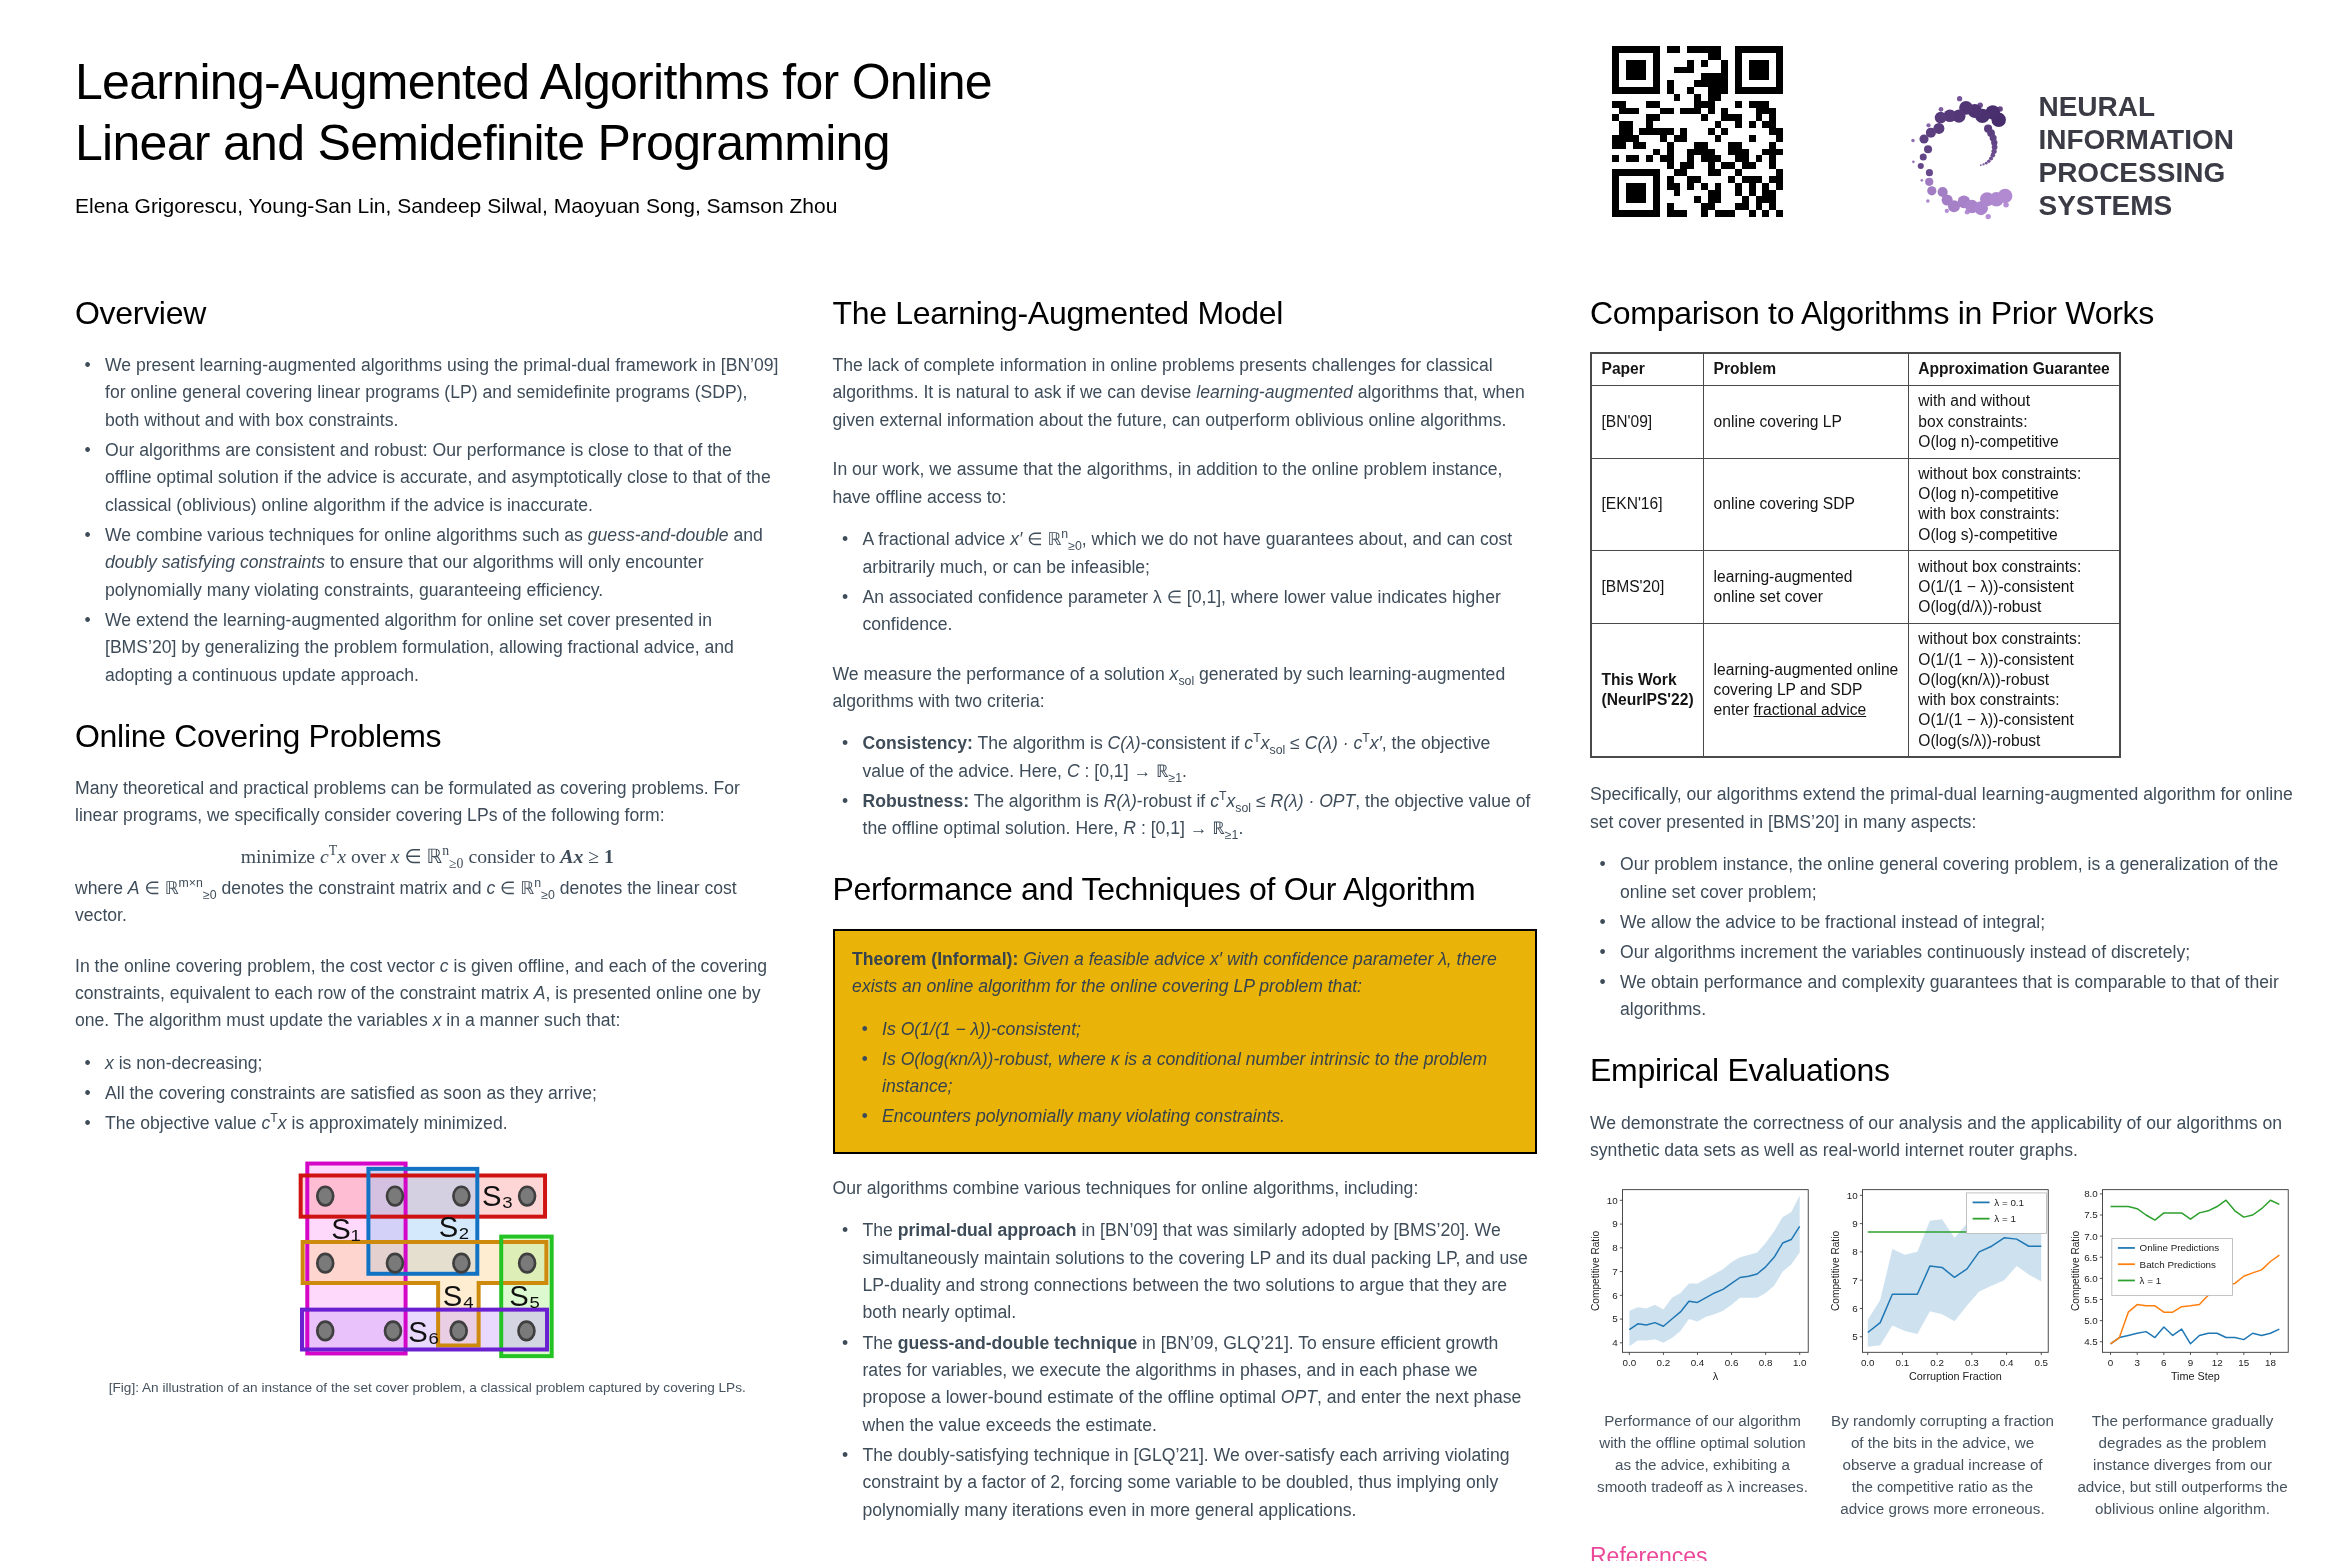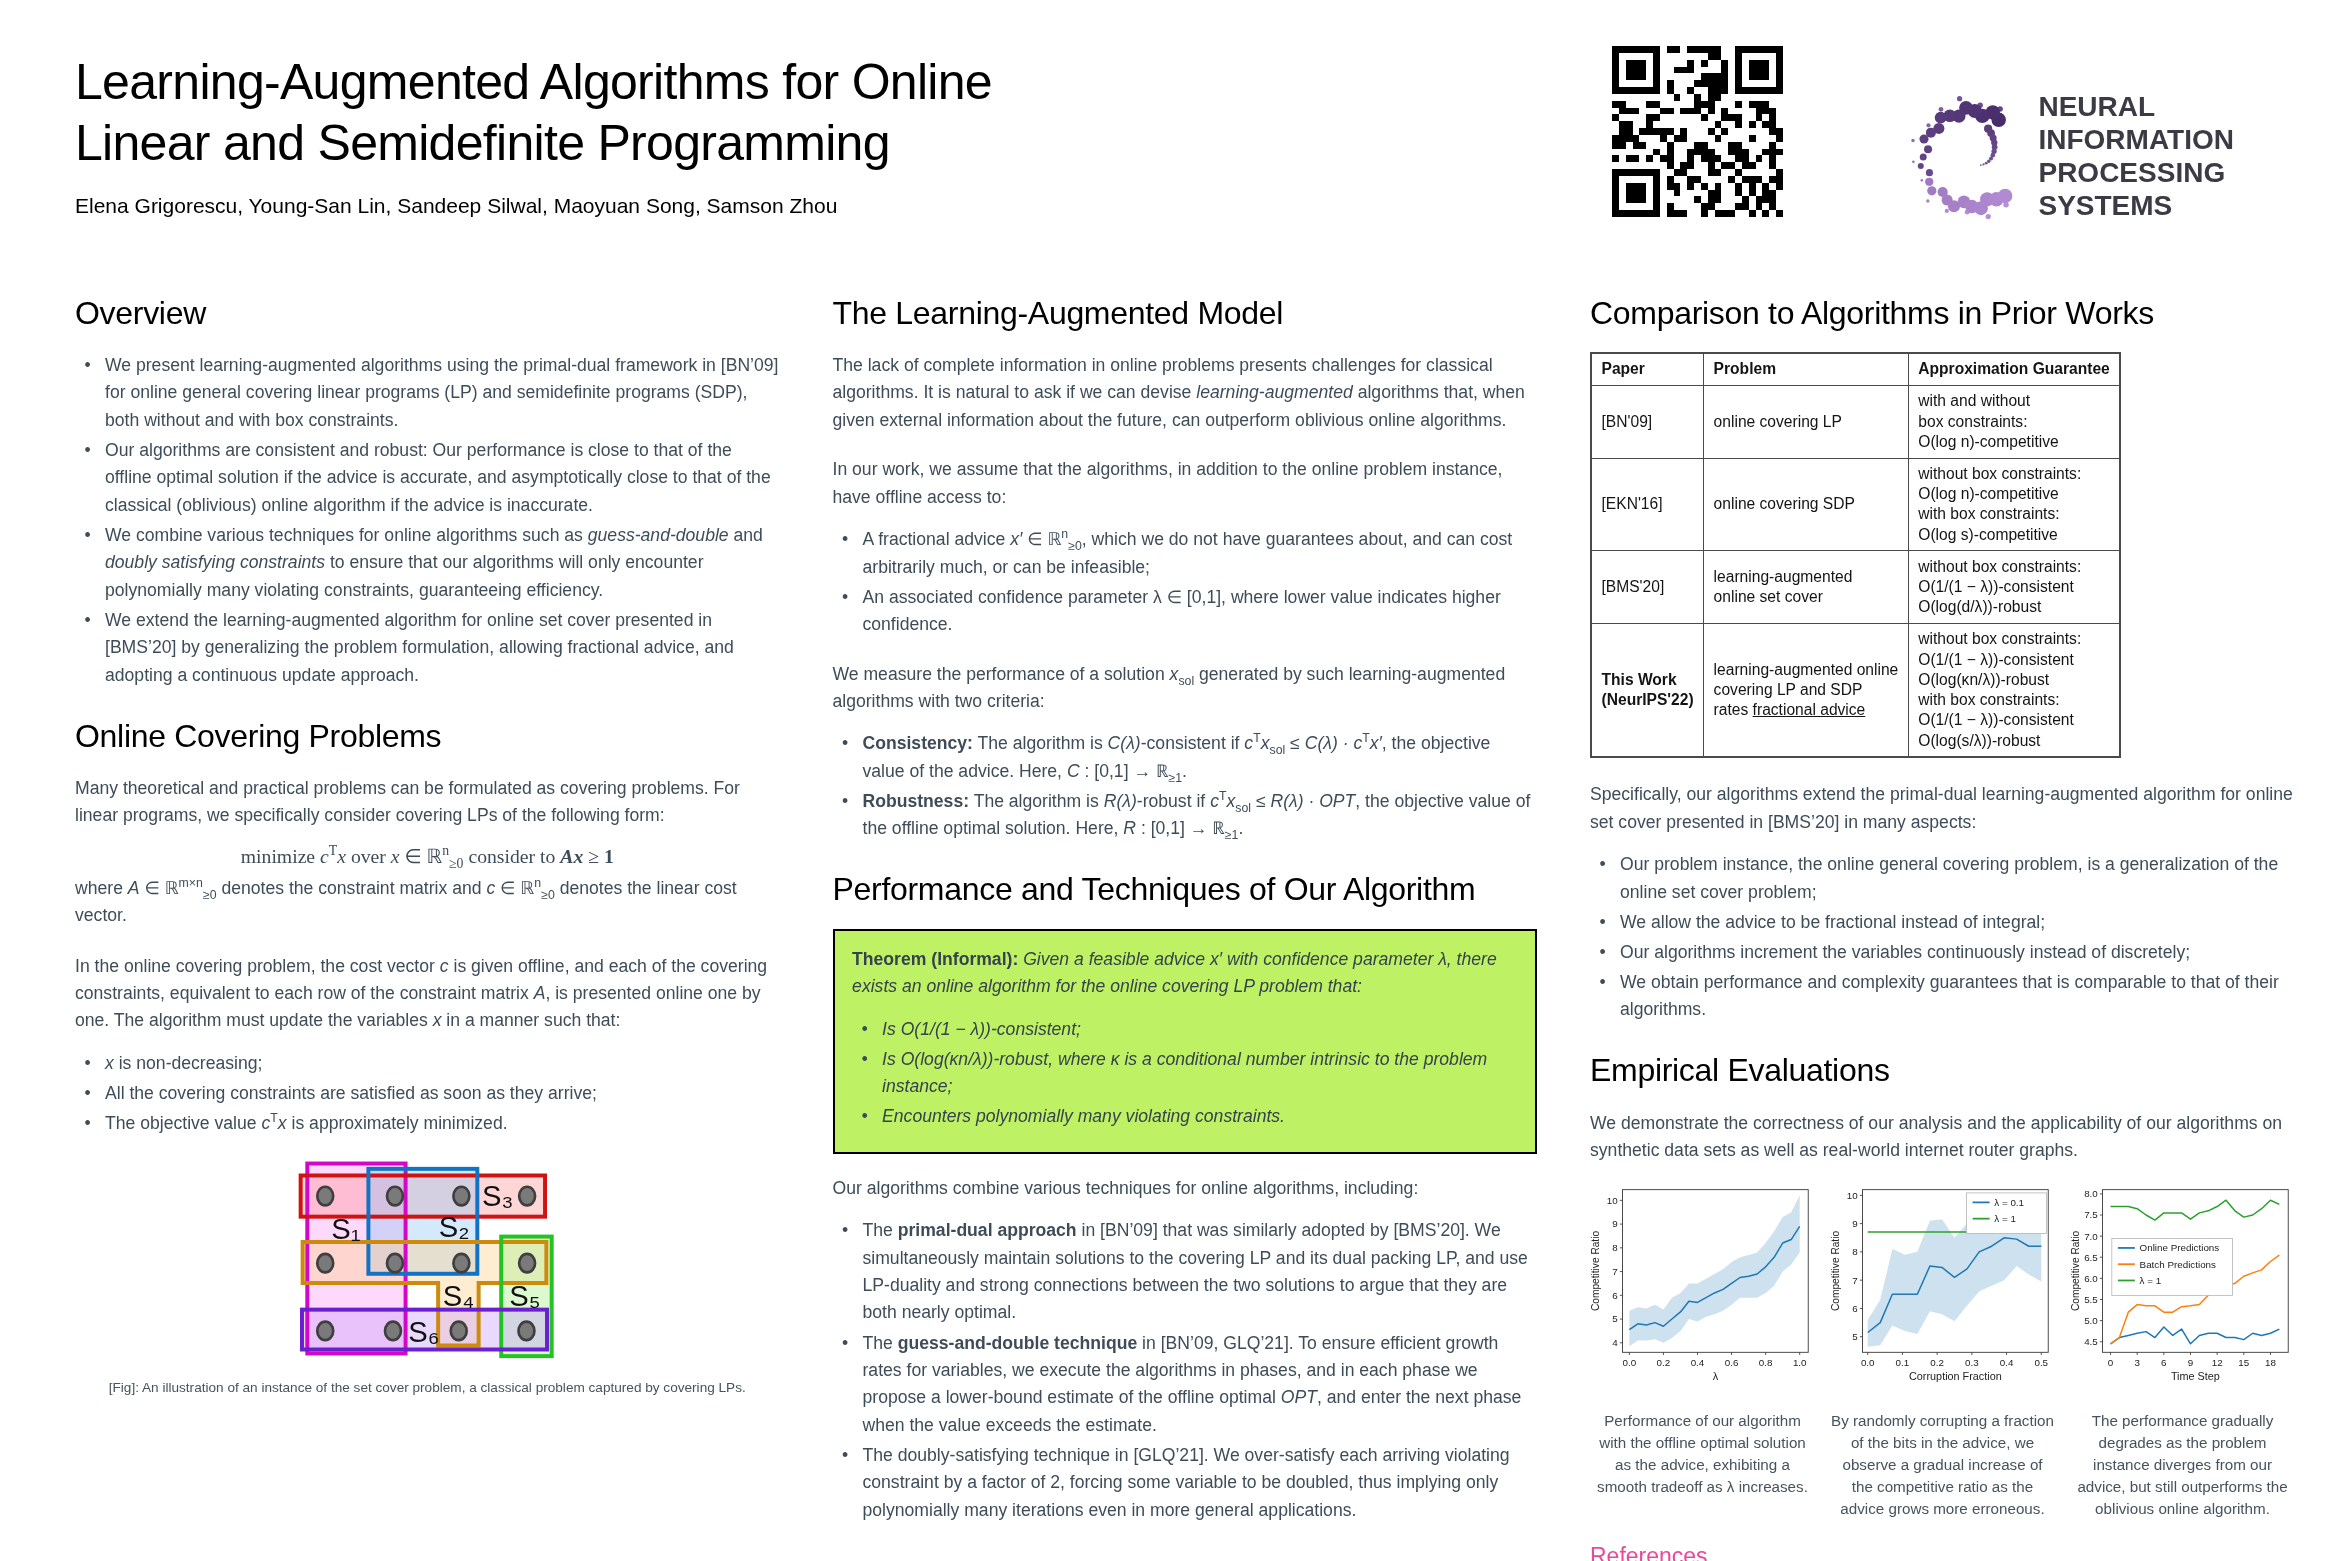--- a/index.html
+++ b/index.html
@@ -17,21 +17,21 @@
   h2.first{margin-top:0;}
   h3.refh{font-size:23px;font-weight:400;color:#ec4899;margin:23px 0 12.2px 0;}
   p{font-size:17.6px;line-height:1.56;margin:0 0 15px 0;}
   ul{list-style:none;margin:0 0 15px 0;padding:0;}
   li{font-size:17.6px;line-height:1.56;padding-left:30px;position:relative;margin-bottom:2.7px;}
   li::before{content:"\2022";position:absolute;left:9.5px;top:0;color:#3e4c59;}
   sup,sub{font-size:70%;line-height:0;}
   .math{font-family:"Liberation Serif",serif;text-align:center;font-size:19.7px;color:#3e4c59;margin:2.7px 0 6.8px 0;}
   .figwrap{width:259px;margin:20.3px auto 5.4px auto;}
   .figcap{font-size:13.6px;color:#46535f;text-align:center;margin-top:17.6px;}
-  .theorem{border:2.7px solid #000;background:#bef264;padding:15px 17.6px 6.8px 17.6px;font-style:italic;color:#36424d;margin-bottom:20.3px;}
+  .theorem{border:2.7px solid #000;background:#eab308;padding:15px 17.6px 6.8px 17.6px;font-style:italic;color:#36424d;margin-bottom:20.3px;}
   .theorem p,.theorem li{font-size:17.6px;}
   table{border-collapse:collapse;margin:5.4px 0 23px 0;color:#141414;}
   th,td{border:1.4px solid #4a4a4a;padding:5.4px 9.5px;font-size:15.6px;line-height:1.3;text-align:left;vertical-align:middle;}
   table{border:2px solid #4a4a4a;}
   th{font-weight:bold;}
   td .cellline,th .cellline{display:block;}
   .charts{display:flex;gap:15px;margin-top:2.7px;}
   .chart{width:225px;}
   .chart svg{display:block;width:225px;height:205px;}
   .chart-cap{font-size:15.2px;color:#46535f;text-align:center;line-height:1.45;margin-top:25px;}
@@ -558,21 +558,21 @@
               </td>
             </tr>
             <tr>
               <td style="font-weight: bold;">
                 <span class="cellline">This Work</span>
                 <span class="cellline">(NeurIPS'22)</span>
               </td>
               <td>
                 <span class="cellline">learning-augmented online</span>
                 <span class="cellline">covering LP and SDP</span>
-                <span class="cellline"><span>rates </span><span class="u">fractional advice</span></span>
+                <span class="cellline"><span>enter </span><span class="u">fractional advice</span></span>
               </td>
               <td>
                 <span class="cellline">without box constraints:</span>
                 <span class="cellline">O(1/(1 − λ))-consistent</span>
                 <span class="cellline">O(log(κn/λ))-robust</span>
                 <span class="cellline">with box constraints:</span>
                 <span class="cellline">O(1/(1 − λ))-consistent</span>
                 <span class="cellline">O(log(s/λ))-robust</span>
               </td>
             </tr>

